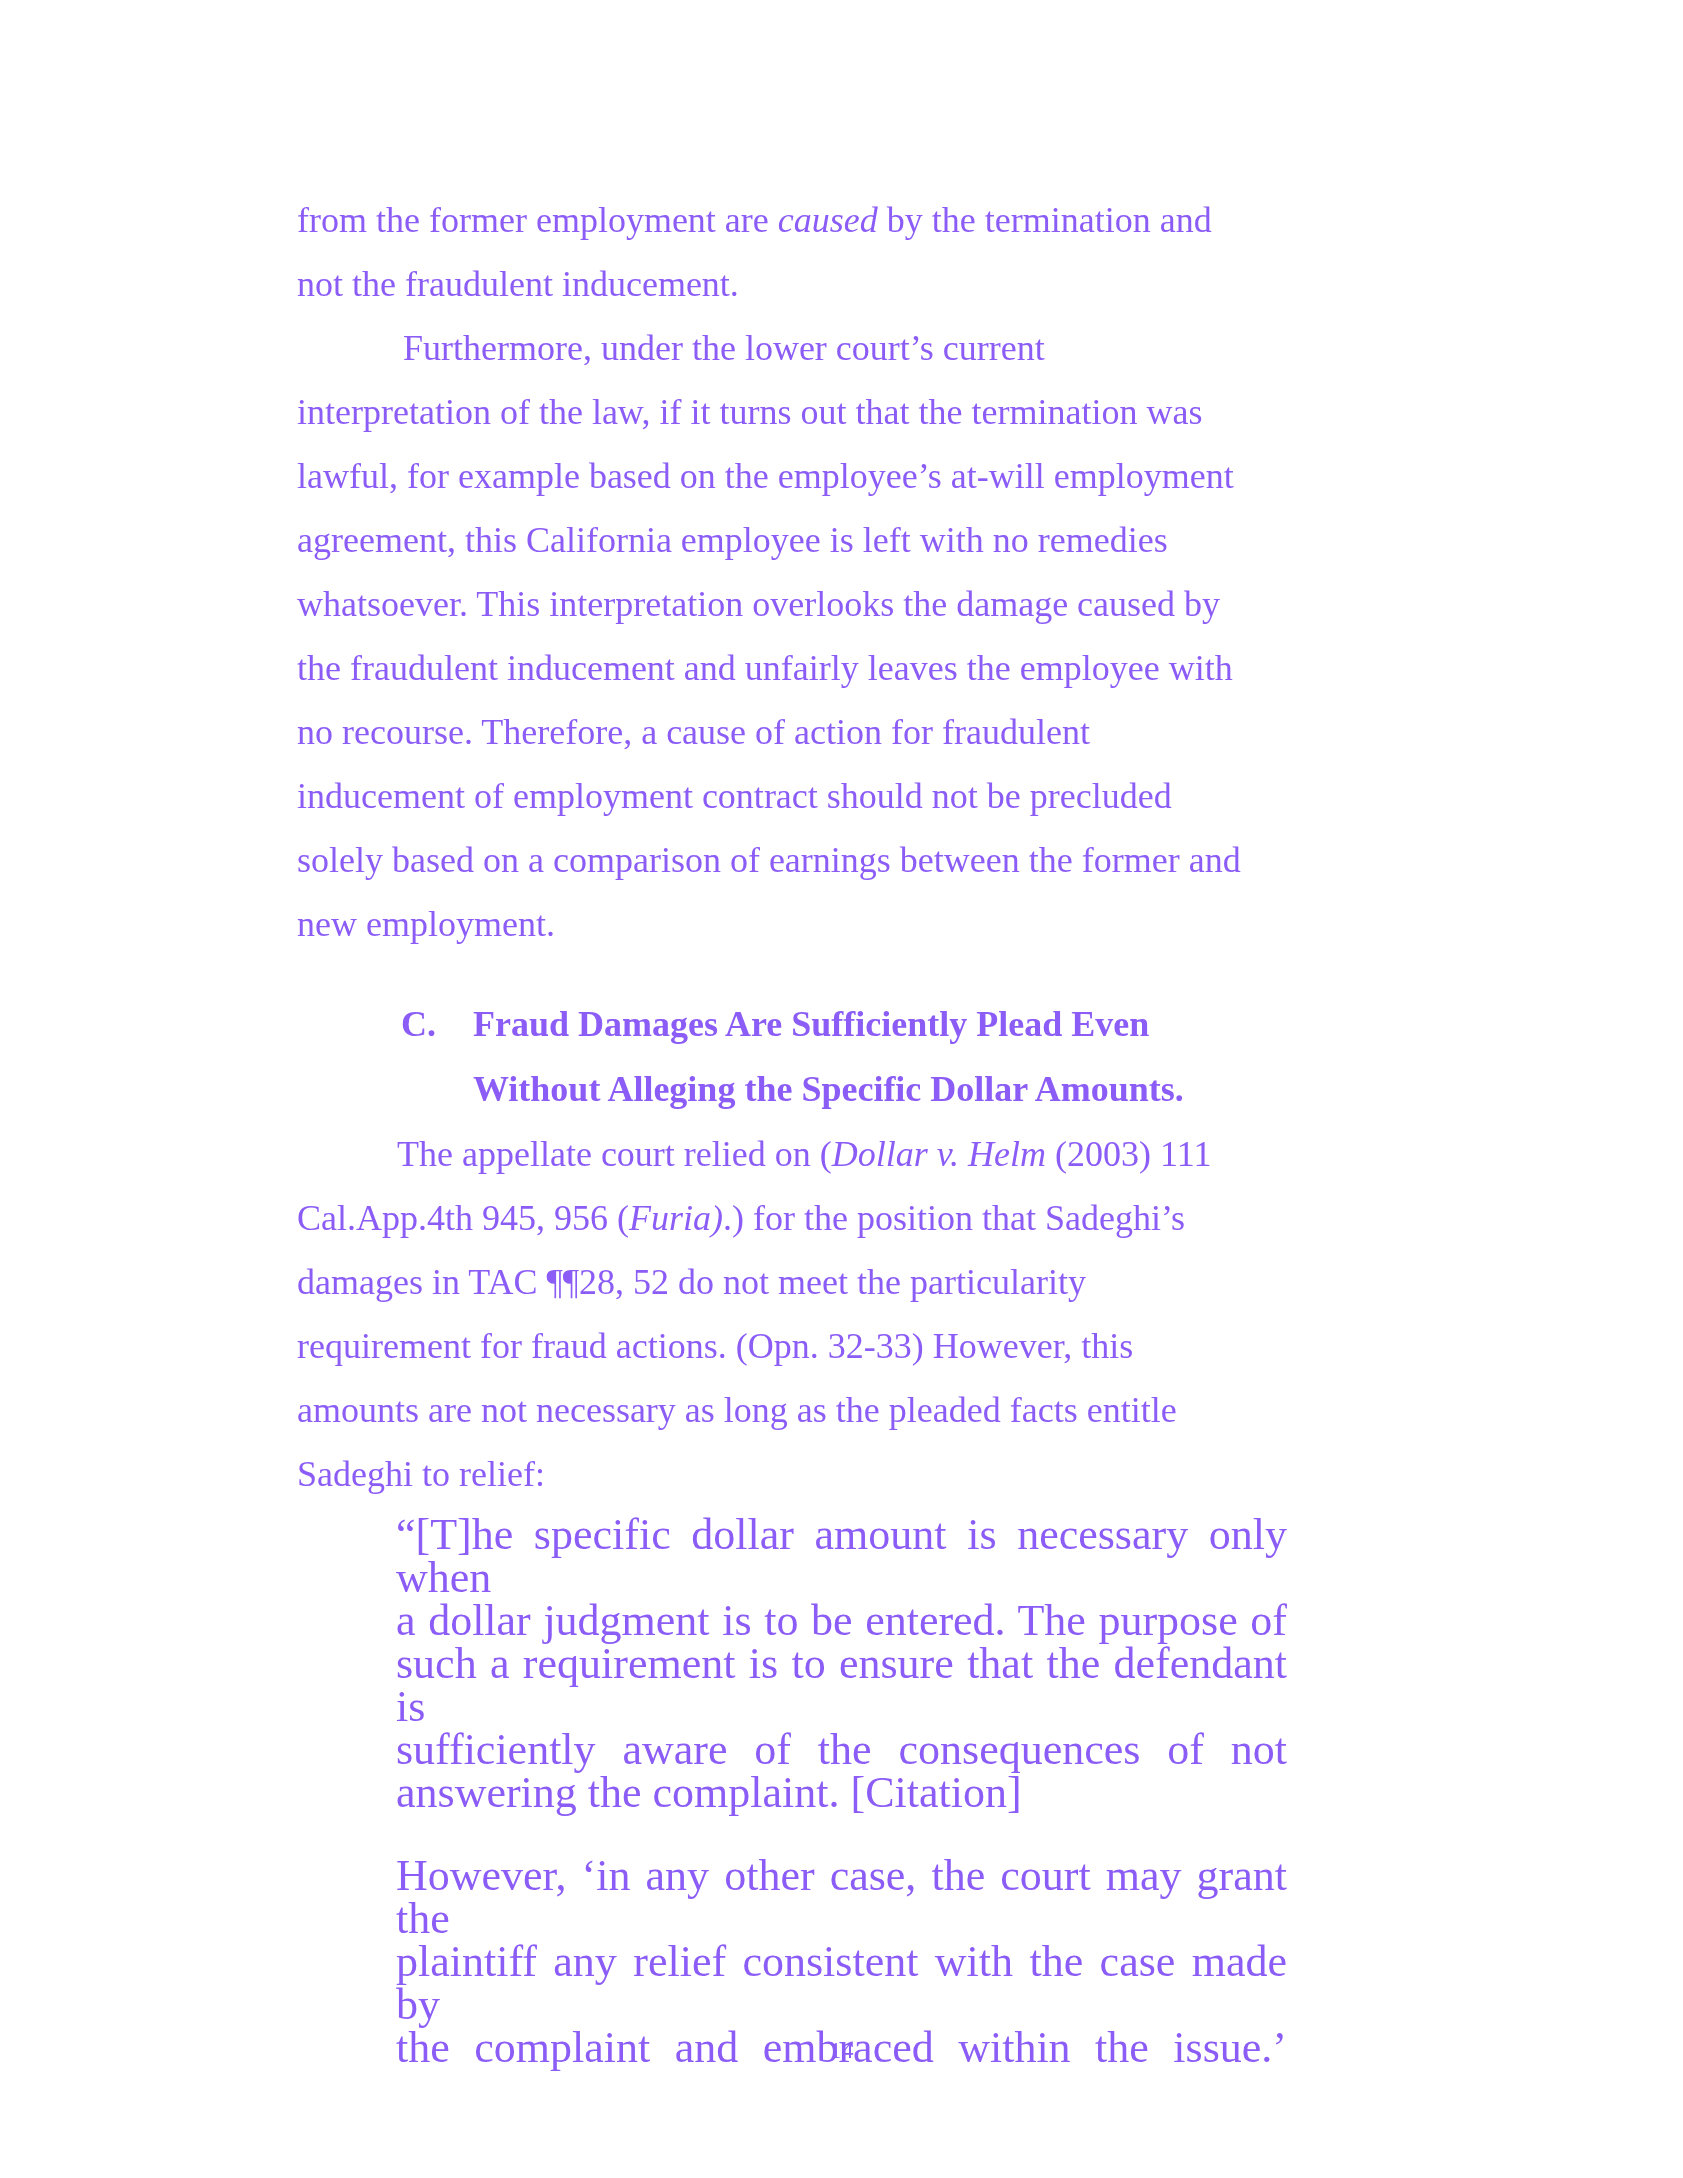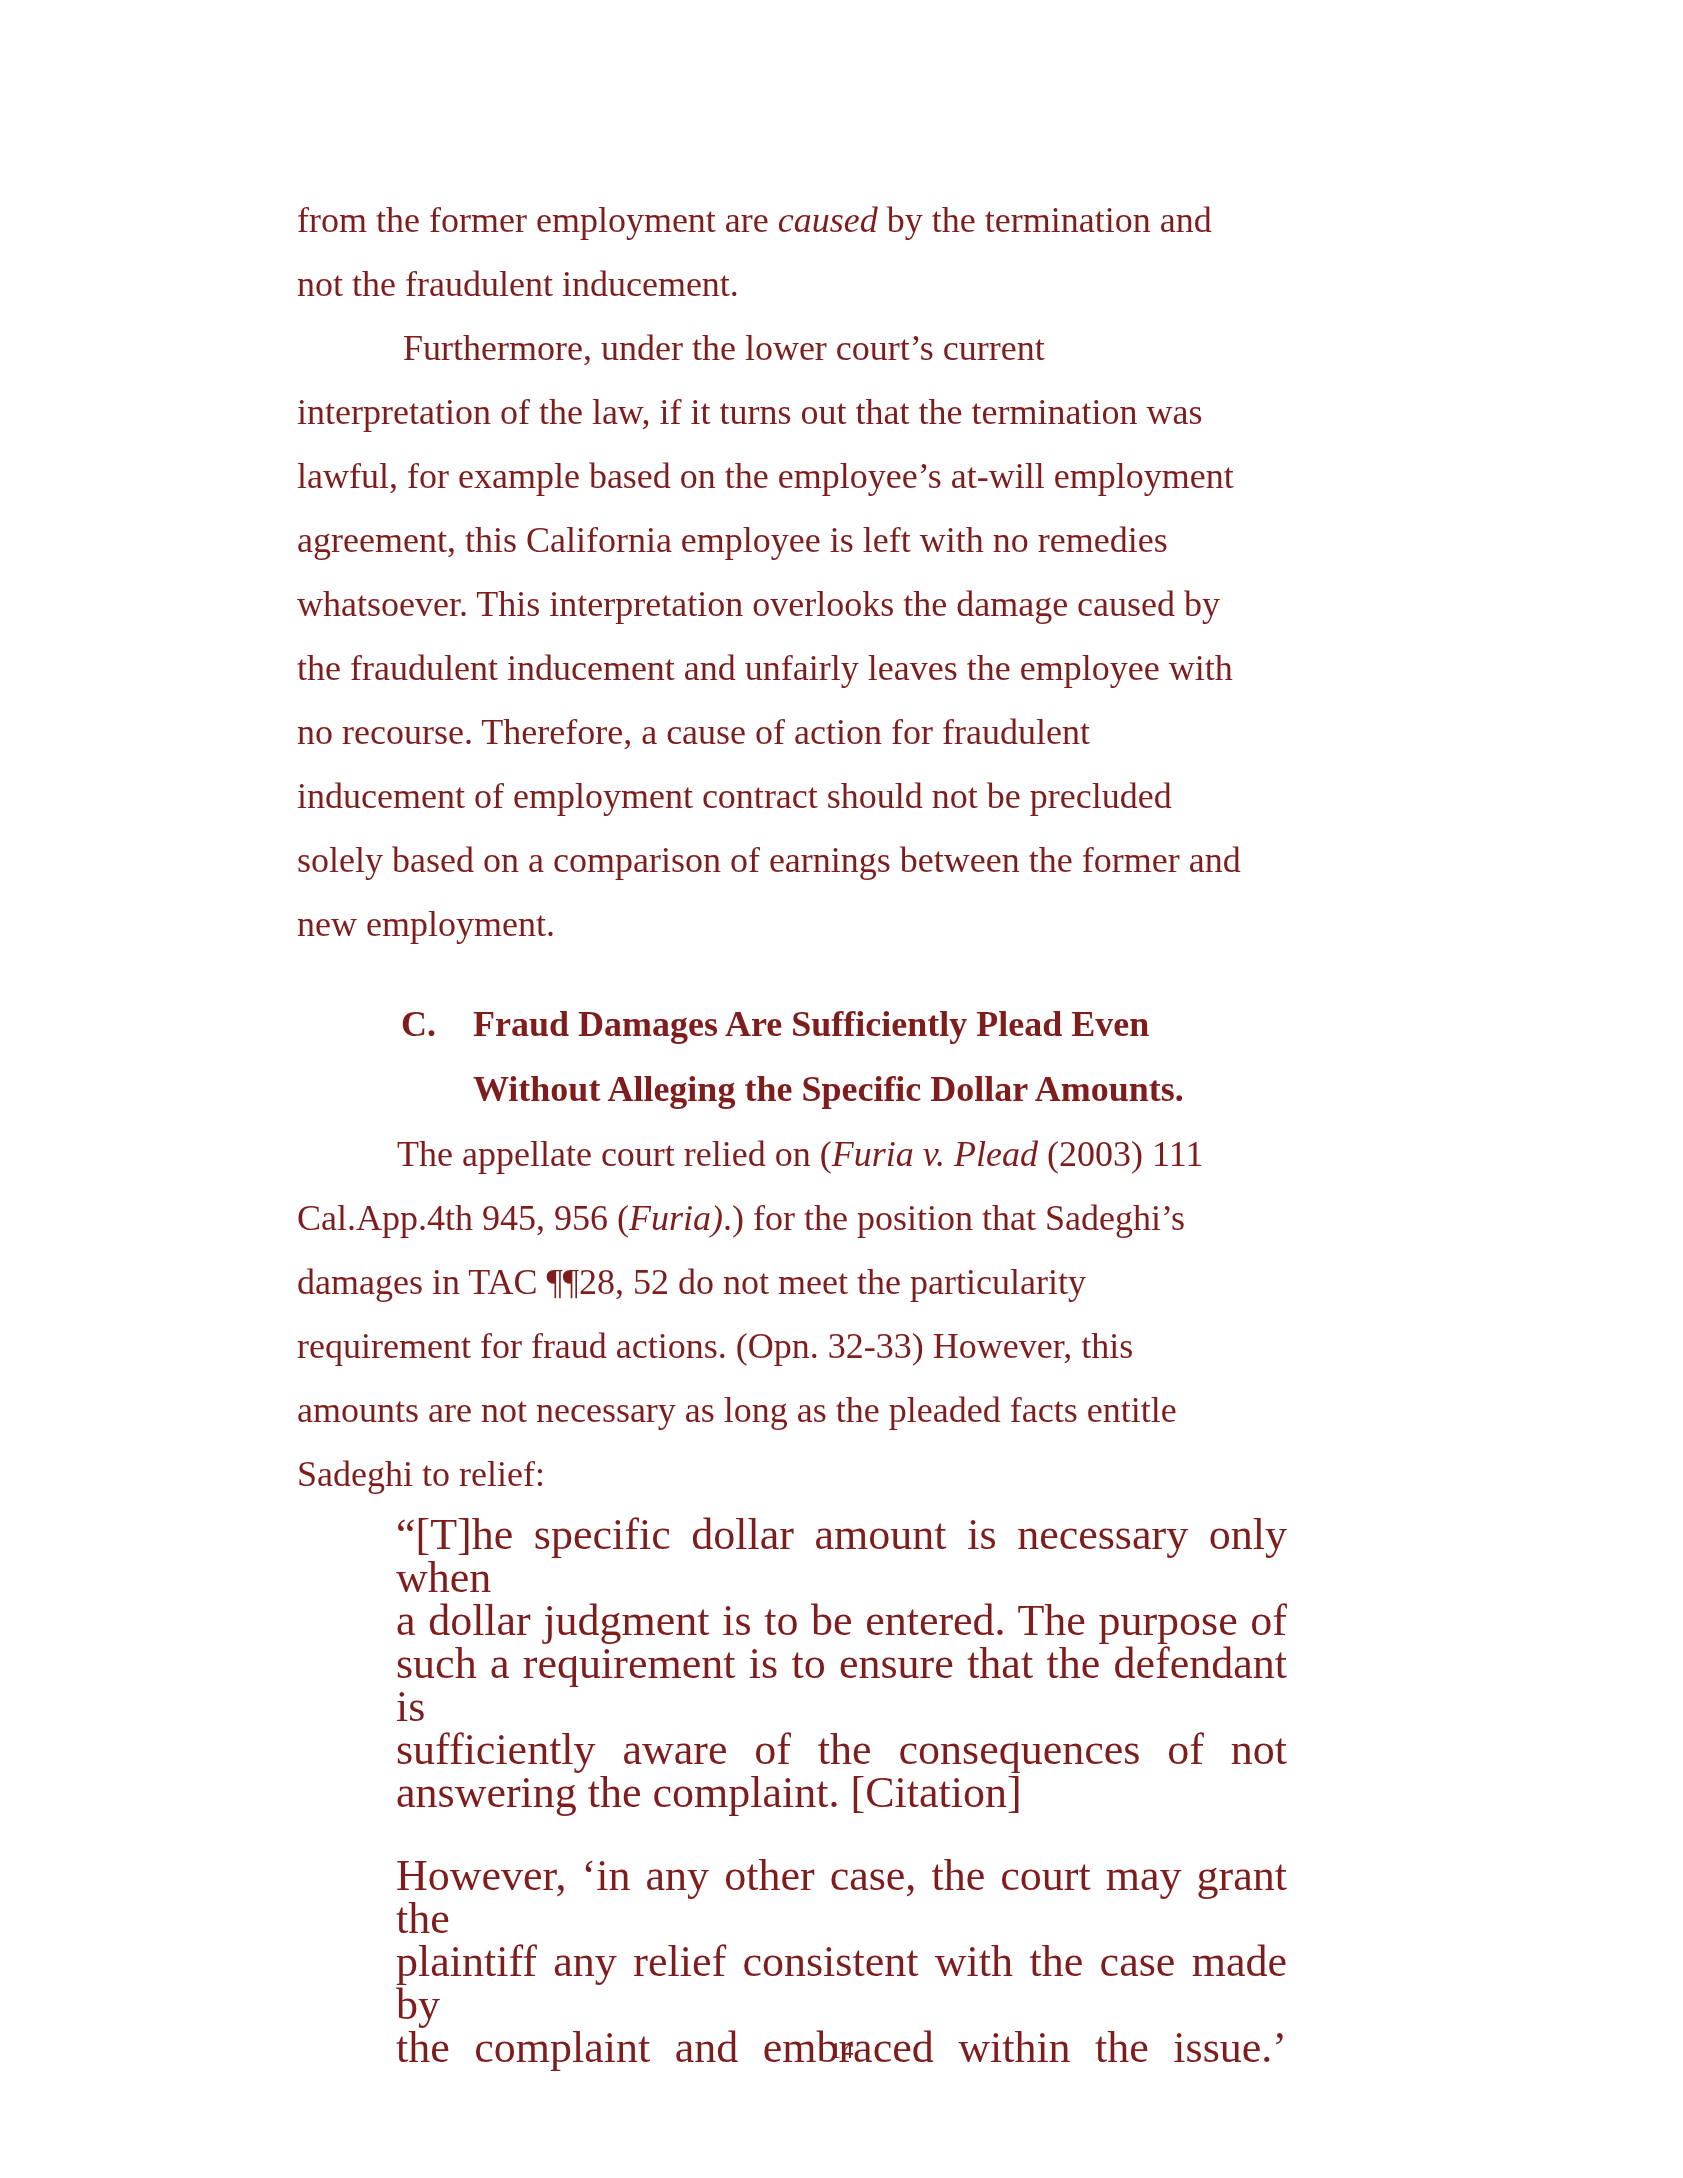--- a/index.html
+++ b/index.html
@@ -2,21 +2,21 @@
 <html><head>
 <meta charset="utf-8">
 <style>
   html,body{margin:0;padding:0;background:#888;}
   .page{
     position:relative;
     width:1683px;height:2178px;
     background:#ffffff;
     overflow:hidden;
     font-family:"Liberation Serif","DejaVu Serif",serif;
-    color:#7f1d1d;
+    color:#8b5cf6;
   }
   .text-column{
     position:absolute;
     left:297px;top:0;
     width:1089px;
     padding-top:188px;
     font-size:36px;
     line-height:64px;
   }
   .para .line{white-space:nowrap;}
@@ -79,21 +79,21 @@
 
     <div class="heading">
       <div class="h-line">
         <span class="h-label">C.</span>
         <span>Fraud Damages Are Sufficiently Plead Even</span>
       </div>
       <div class="h-line">Without Alleging the Specific Dollar Amounts.</div>
     </div>
 
     <div class="para para-3">
-        <div class="line indent">The appellate court relied on (<i>Furia v. Plead</i> (2003) 111</div>
+        <div class="line indent">The appellate court relied on (<i>Dollar v. Helm</i> (2003) 111</div>
         <div class="line">Cal.App.4th 945, 956 (<i>Furia)</i>.) for the position that Sadeghi’s</div>
         <div class="line">damages in TAC ¶¶28, 52 do not meet the particularity</div>
         <div class="line">requirement for fraud actions. (Opn. 32-33) However, this</div>
         <div class="line">amounts are not necessary as long as the pleaded facts entitle</div>
         <div class="line">Sadeghi to relief:</div>
       </div>
 
     <div class="quote quote-1">
         <div class="line just">“[T]he specific dollar amount is necessary only when</div>
         <div class="line just">a dollar judgment is to be entered. The purpose of</div>

